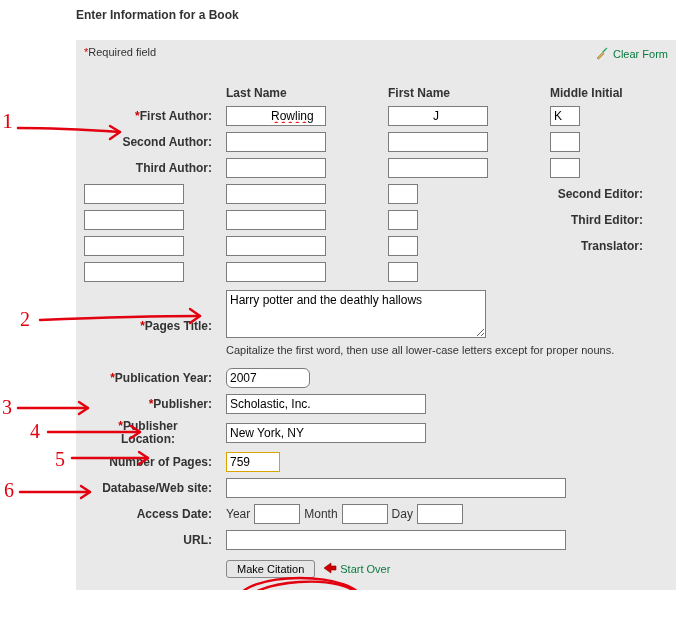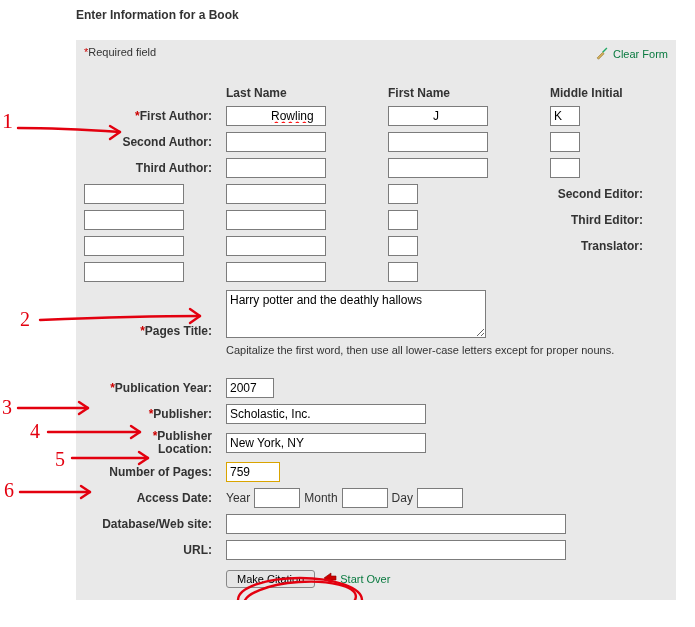--- a/index.html
+++ b/index.html
@@ -96,24 +96,24 @@
     grid-template-columns: 130px 1fr;
     column-gap: 12px;
     align-items: center;
     margin-top: 6px;
   }
   .wide-row.top-align { align-items: flex-start; }
   .hint {
     font-size: 11px;
     color: #333;
     margin-top: 3px;
-    margin-bottom: 16px;
+    margin-bottom: 6px;
   }
   .med-input { width: 200px; }
-  .year-input { width: 48px; }
+  .year-input { width: 84px; border-radius: 6px; }
   .pages-input { width: 54px; border: 1px solid #d9a400 !important; }
   .db-input { width: 340px; }
   .url-input { width: 340px; }
   .access-group { display: flex; align-items: center; gap: 4px; font-size: 12px; }
   .access-group input { width: 46px; }
   .bottom-actions {
     display: flex;
     align-items: center;
     gap: 8px;
     margin: 10px 0 0 142px;
@@ -218,44 +218,44 @@
       <div class="row-label"><span class="ast">*</span><span>Publication Year:</span></div>
       <input type="text" class="year-input" value="2007" style="">
     </div>
 
     <div class="wide-row">
       <div class="row-label"><span class="ast">*</span><span>Publisher:</span></div>
       <input type="text" class="med-input" value="Scholastic, Inc." style="">
     </div>
 
     <div class="wide-row">
-      <div class="row-label" style="line-height:1.1;"><span class="ast">*</span>Publisher<br>Location:</div>
+      <div class="row-label" style="line-height:1.1;text-align:center;"><span class="ast">*</span>Publisher<br>Location:</div>
       <input type="text" class="med-input" value="New York, NY" style="">
     </div>
 
     <div class="wide-row">
       <div class="row-label">Number of Pages:</div>
       <input type="text" class="pages-input" value="759" style="">
+    </div>
+
+    <div class="wide-row">
+      <div class="row-label">Database/Web site:</div>
+      <input type="text" class="db-input" value="" style="">
     </div>
 
     <div class="wide-row">
       <div class="row-label">Access Date:</div>
       <div class="access-group">
         <span>Year</span>
         <input type="text" value="" style="">
         <span>Month</span>
         <input type="text" value="" style="">
         <span>Day</span>
         <input type="text" value="" style="">
       </div>
-    </div>
-
-    <div class="wide-row">
-      <div class="row-label">Database/Web site:</div>
-      <input type="text" class="db-input" value="" style="">
     </div>
 
     <div class="wide-row">
       <div class="row-label">URL:</div>
       <input type="text" class="url-input" value="" style="">
     </div>
 
     <div class="bottom-actions">
       <button class="make">Make Citation</button>
       <a class="startover">

